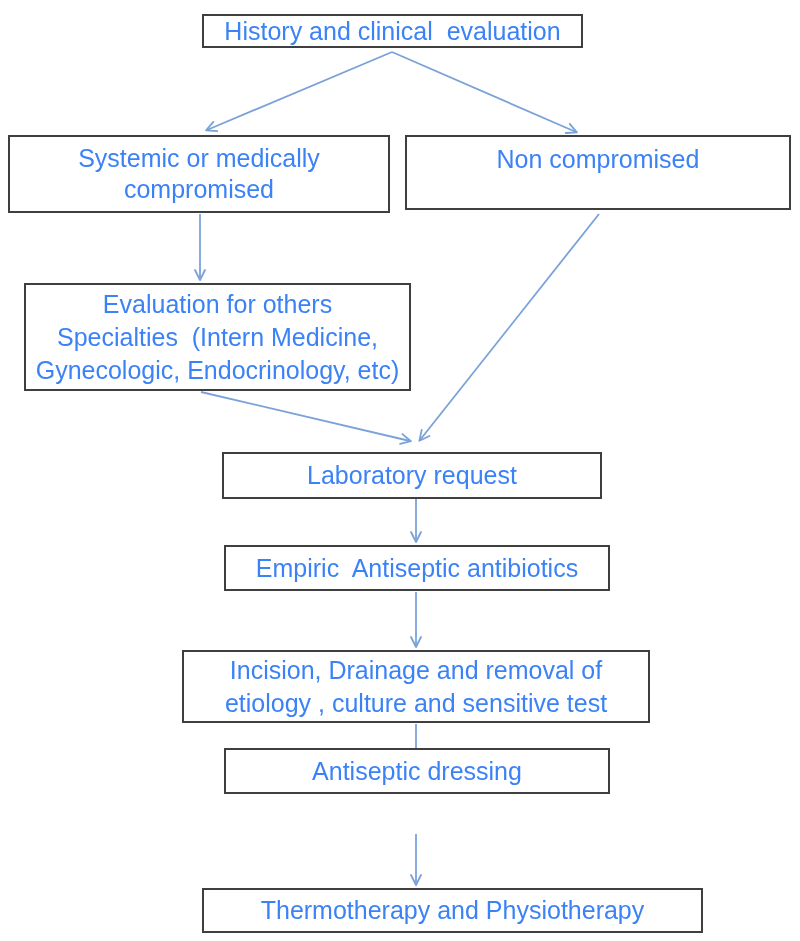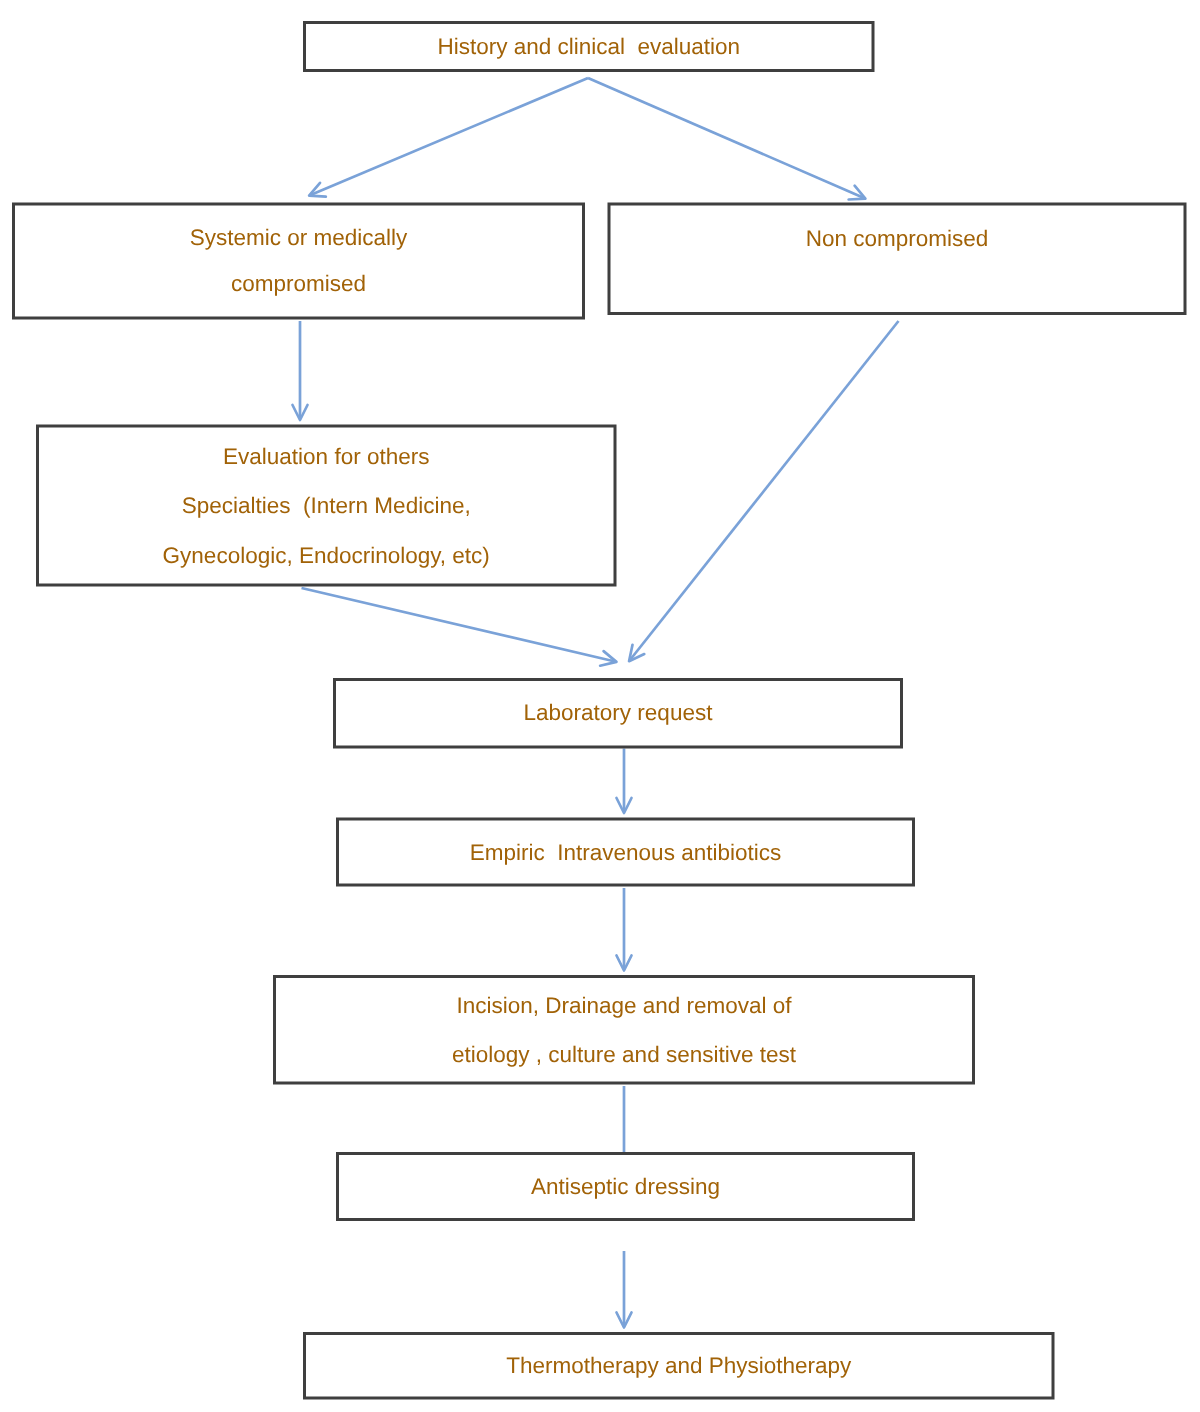--- a/index.html
+++ b/index.html
@@ -25,37 +25,37 @@
   }
   .node {
     position: absolute;
     box-sizing: border-box;
     border: 2px solid #3f3f3f;
     background: #ffffff;
     display: flex;
     align-items: center;
     justify-content: center;
     text-align: center;
-    color: #a16207;
-    font-size: 15px;
+    color: #3b82f6;
+    font-size: 25px;
     line-height: 31px;
   }
   .node .label {
     white-space: pre-wrap;
   }
   
   .n-history        { left: 202px; top: 14px;  width: 381px; height: 34px; }
   .n-systemic       { left: 8px;   top: 135px; width: 382px; height: 78px; }
   .n-non-compromised{ left: 405px; top: 135px; width: 386px; height: 75px;
                       align-items: flex-start; padding-top: 7px; }
   .n-evaluation     { left: 24px;   top: 283px; width: 387px; height: 108px; line-height: 33px; }
   .n-laboratory     { left: 222px; top: 452px; width: 380px; height: 47px; }
   .n-empiric        { left: 224px; top: 545px; width: 386px; height: 46px; }
   .n-incision       { left: 182px; top: 650px; width: 468px; height: 73px; line-height: 33px; }
-  .n-antiseptic     { left: 224px; top: 768px; width: 386px; height: 46px; }
+  .n-antiseptic     { left: 224px; top: 748px; width: 386px; height: 46px; }
   .n-thermotherapy  { left: 202px; top: 888px; width: 501px; height: 45px; }
 </style>
 </head>
 <body>
 
 <div class="canvas">
 
   <svg class="connector-layer" width="800" height="941" viewBox="0 0 800 941" xmlns="http://www.w3.org/2000/svg">
     <defs>
       <marker id="arrowhead" markerWidth="16" markerHeight="16" refX="11" refY="7" orient="auto" markerUnits="userSpaceOnUse">
@@ -92,21 +92,21 @@
     <span class="label">Evaluation for others
 Specialties  (Intern Medicine,
 Gynecologic, Endocrinology, etc)</span>
   </div>
 
   <div class="node n-laboratory">
     <span class="label">Laboratory request</span>
   </div>
 
   <div class="node n-empiric">
-    <span class="label">Empiric  Intravenous antibiotics</span>
+    <span class="label">Empiric  Antiseptic antibiotics</span>
   </div>
 
   <div class="node n-incision">
     <span class="label">Incision, Drainage and removal of
 etiology , culture and sensitive test</span>
   </div>
 
   <div class="node n-antiseptic">
     <span class="label">Antiseptic dressing</span>
   </div>

